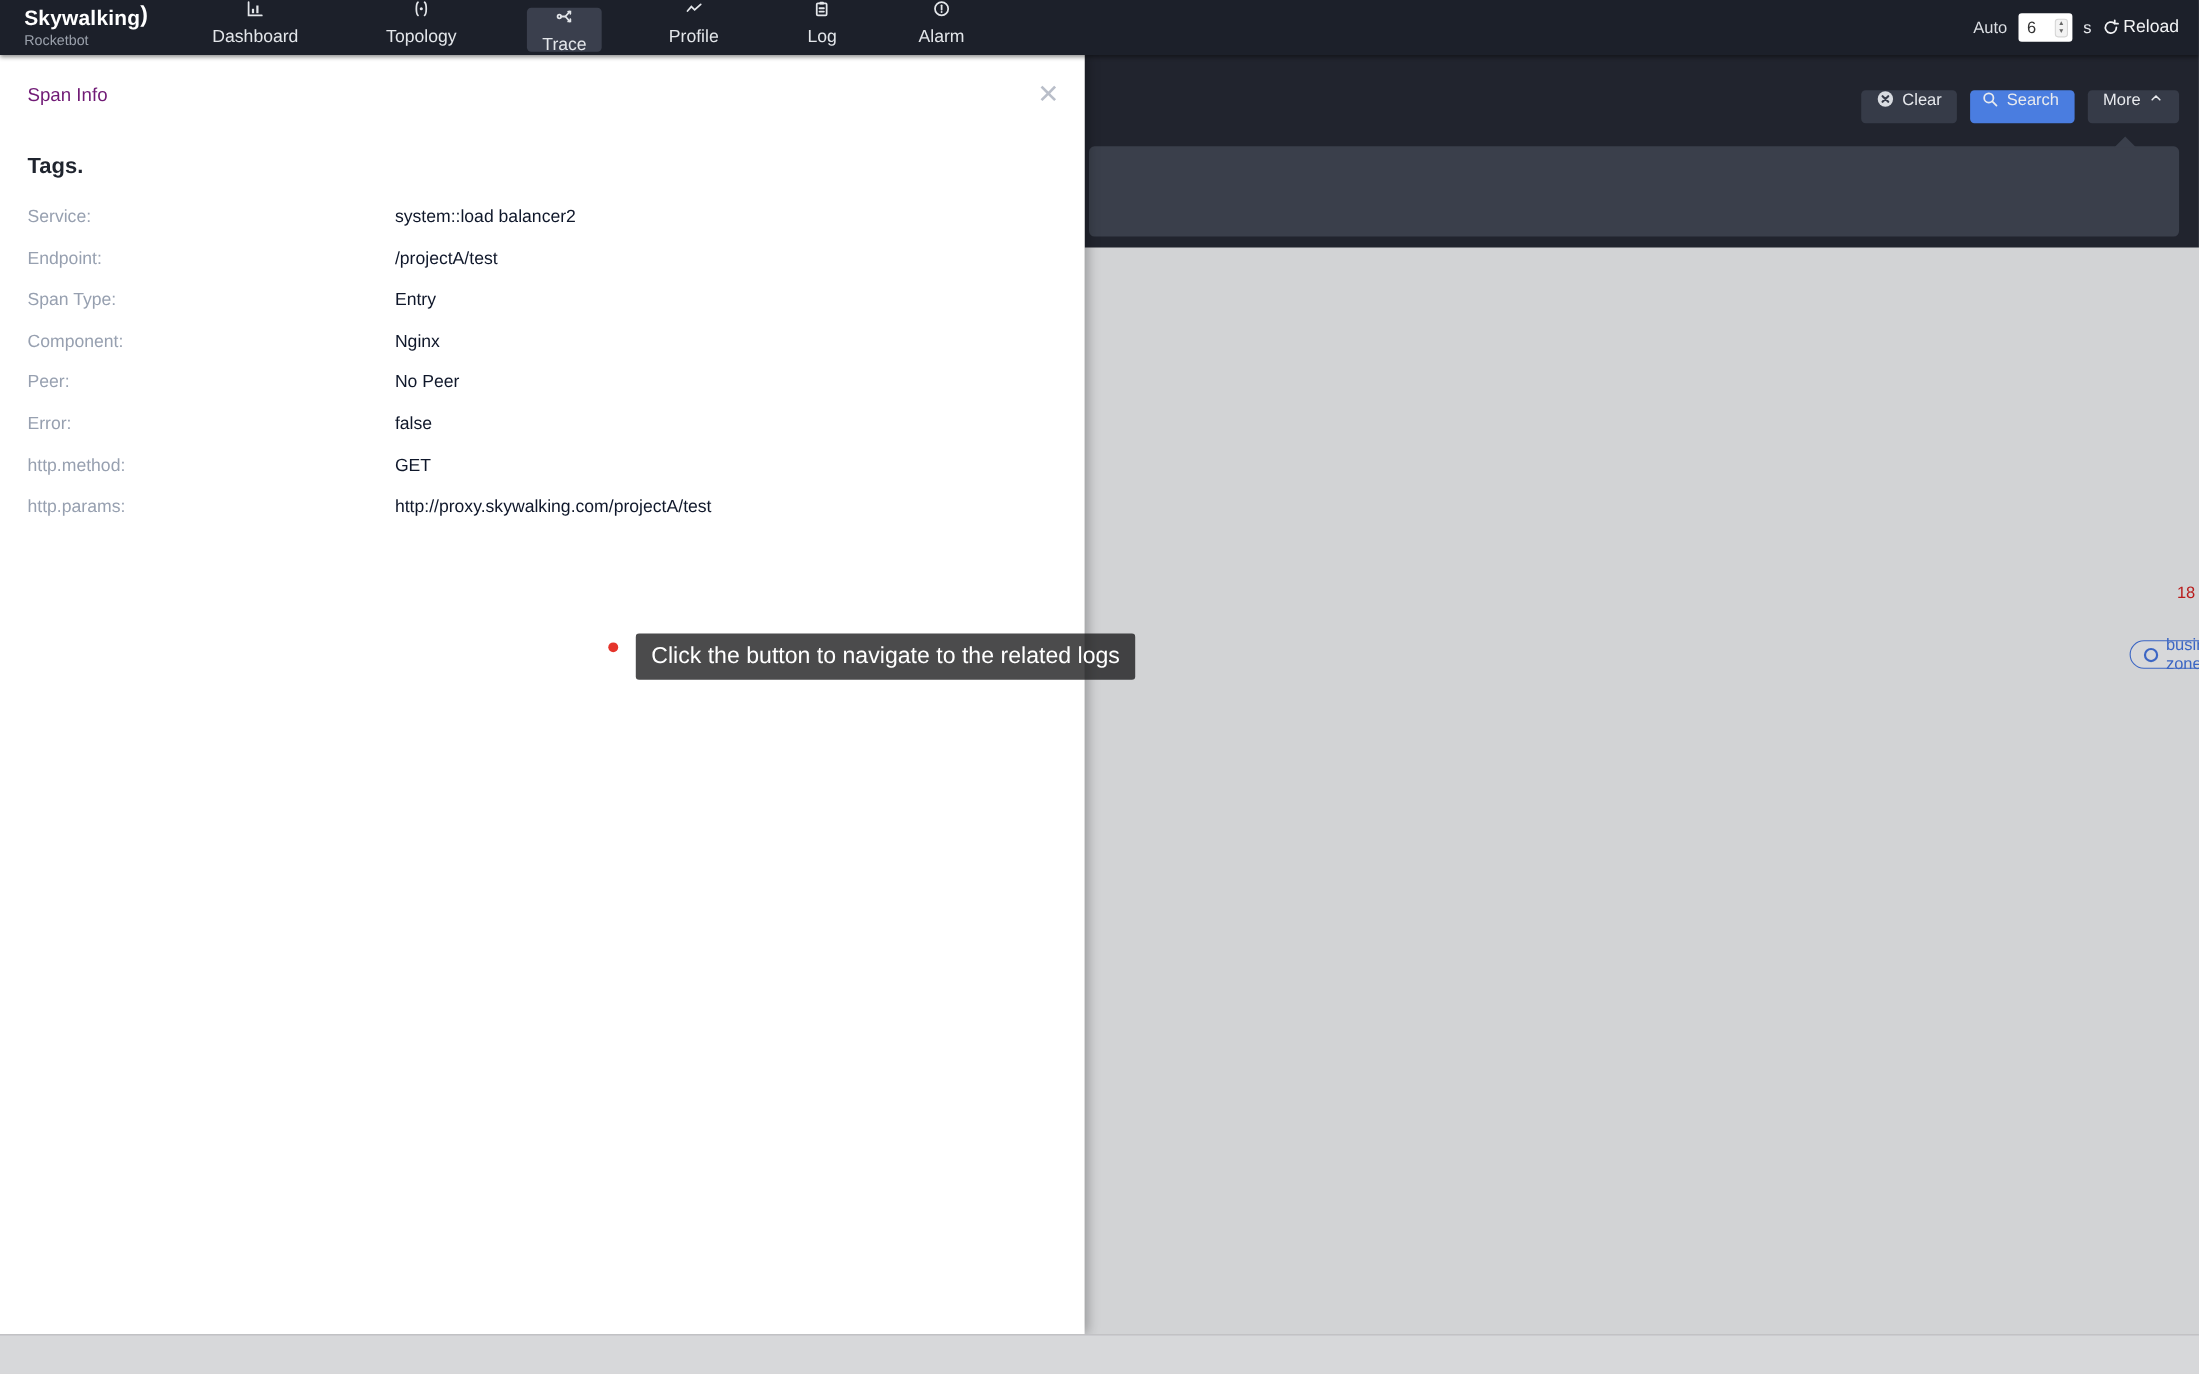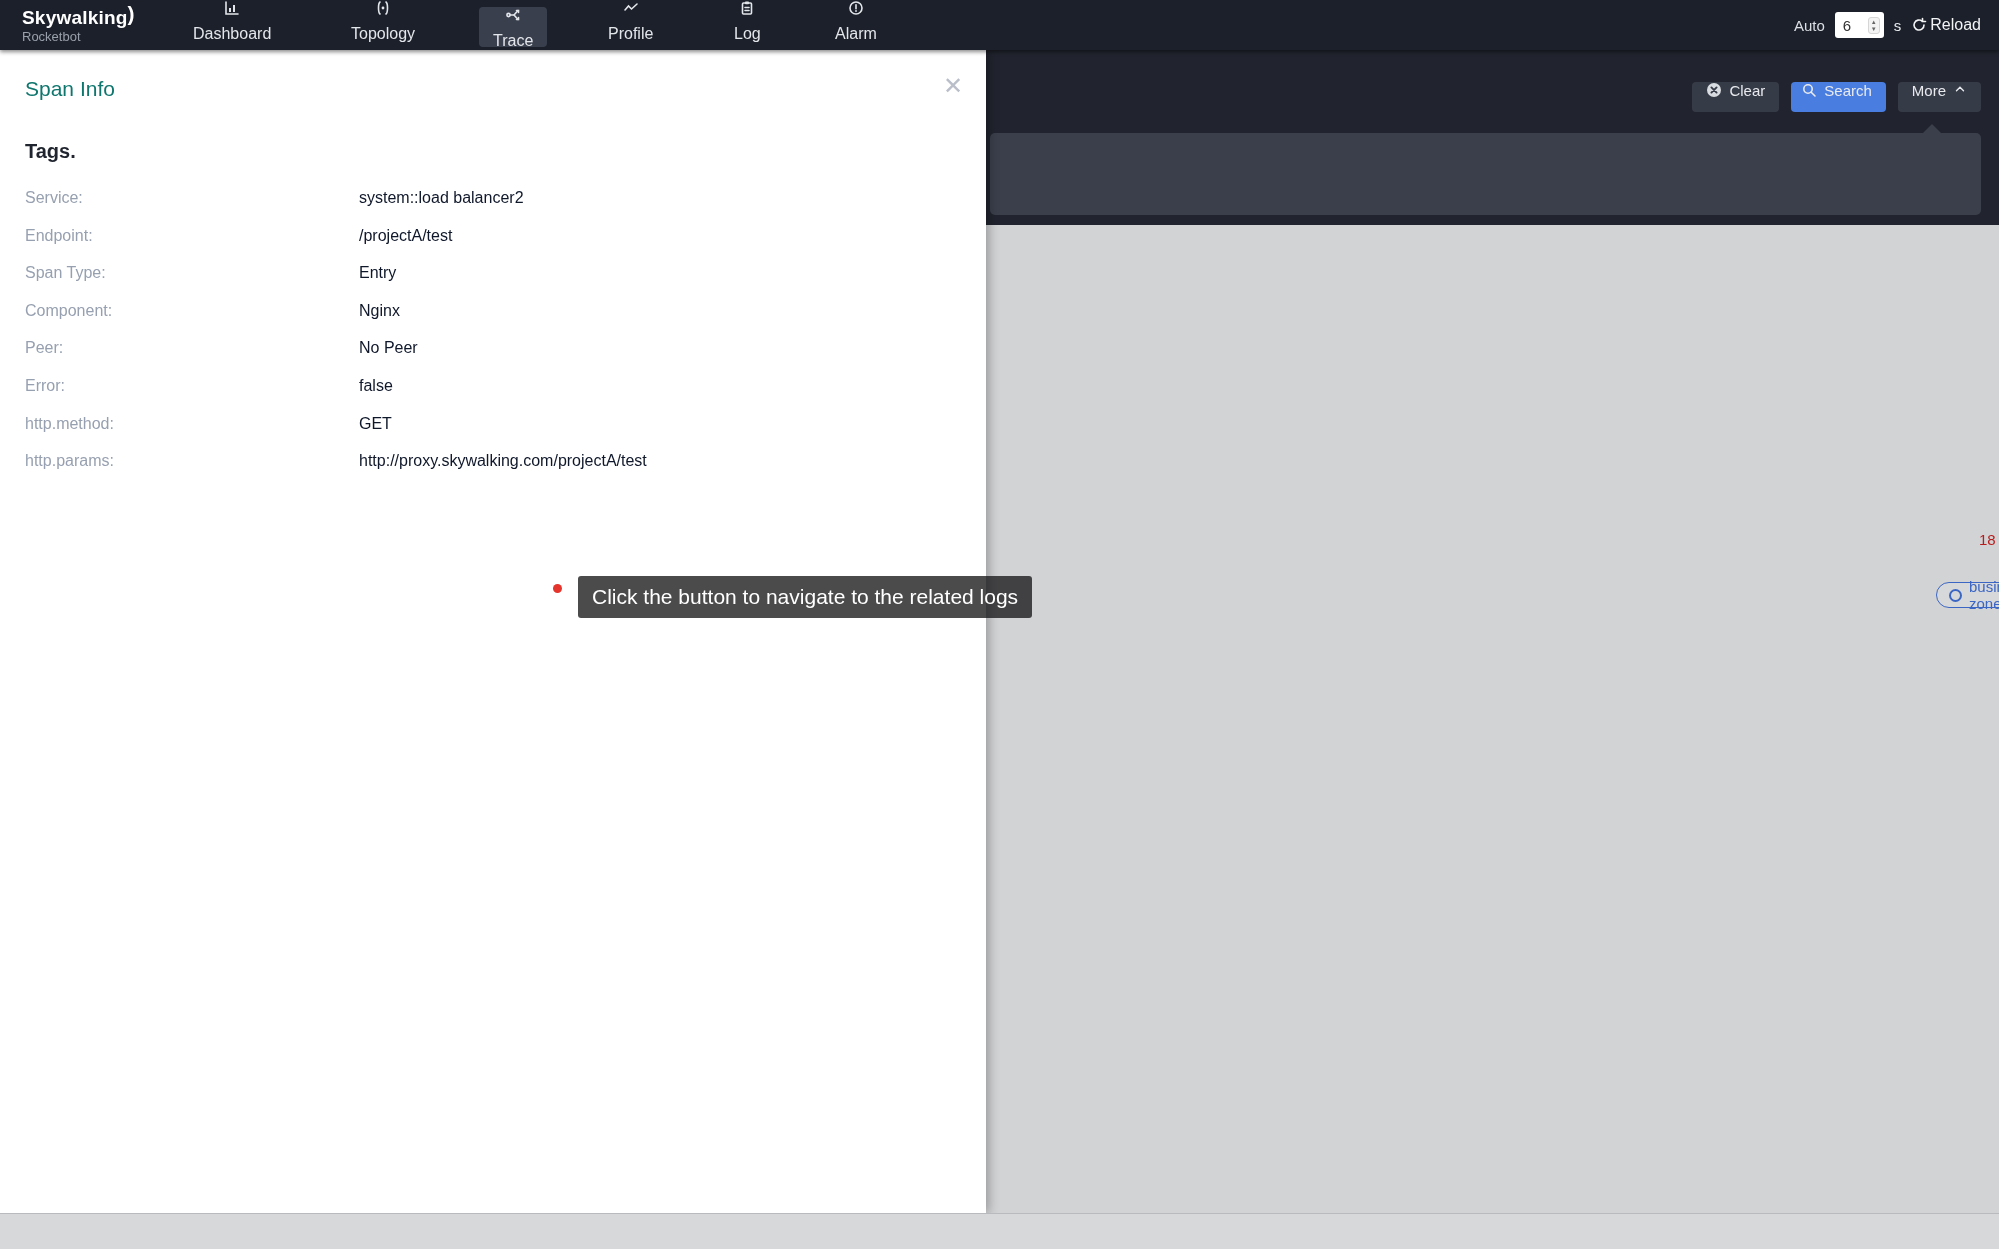--- a/index.html
+++ b/index.html
@@ -35,21 +35,21 @@
   #more-notch { left:1922px; top:124px; width:0; height:0; border-left:10px solid transparent; border-right:10px solid transparent; border-bottom:10px solid #3a3f4b; z-index:6; }
 
   
   #panel { left:986px; top:225px; width:1013px; height:988px; background:#d2d3d5; z-index:4; }
   #span-count { left:993px; top:306px; font-size:15px; color:#b91c1c; z-index:5; }
   .pill { top:357px; height:26px; border:1px solid; border-radius:14px; background:rgba(255,255,255,0.0); display:flex; align-items:center; gap:7px; padding:0 12px; font-size:15px; z-index:5; cursor:pointer; background:#d7d8da; }
   .pill .po { width:13px; height:13px; border-radius:50%; border:2px solid; }
 
   
   #modal { left:0; top:50px; width:986px; height:1163px; background:#fff; z-index:20; box-shadow:3px 0 10px rgba(0,0,0,.28); }
-  #modal-title { left:25px; top:27px; font-size:21px; color:#0f766e; }
+  #modal-title { left:25px; top:27px; font-size:17px; color:#701a75; }
   #modal-close { left:943px; top:22px; font-size:24px; color:#b9bec9; cursor:pointer; }
   #tags-heading { left:25px; top:90px; font-size:20px; font-weight:bold; color:#1f242e; }
   .frow { left:0; width:986px; height:22px; }
   .frow .fl { position:absolute; left:25px; font-size:16px; color:#97a0b0; }
   .frow .fv { position:absolute; left:359px; font-size:16px; color:#0f172a; }
   #related-btn { left:24px; top:492px; width:952px; height:40px; background:#5a8cf8; border-radius:5px; color:#fff; font-size:16px; display:flex; align-items:center; justify-content:center; cursor:pointer; box-shadow:0 1px 3px rgba(40,90,220,.4); }
 
   
   #tip-dot { left:553px; top:584px; width:9px; height:9px; border-radius:50%; background:#e5342b; z-index:31; }
   #tooltip { left:578px; top:576px; height:42px; background:rgba(24,24,26,0.78); border-radius:3px; color:#fff; font-size:21px; display:flex; align-items:center; padding:0 14px; z-index:30; white-space:nowrap; }

